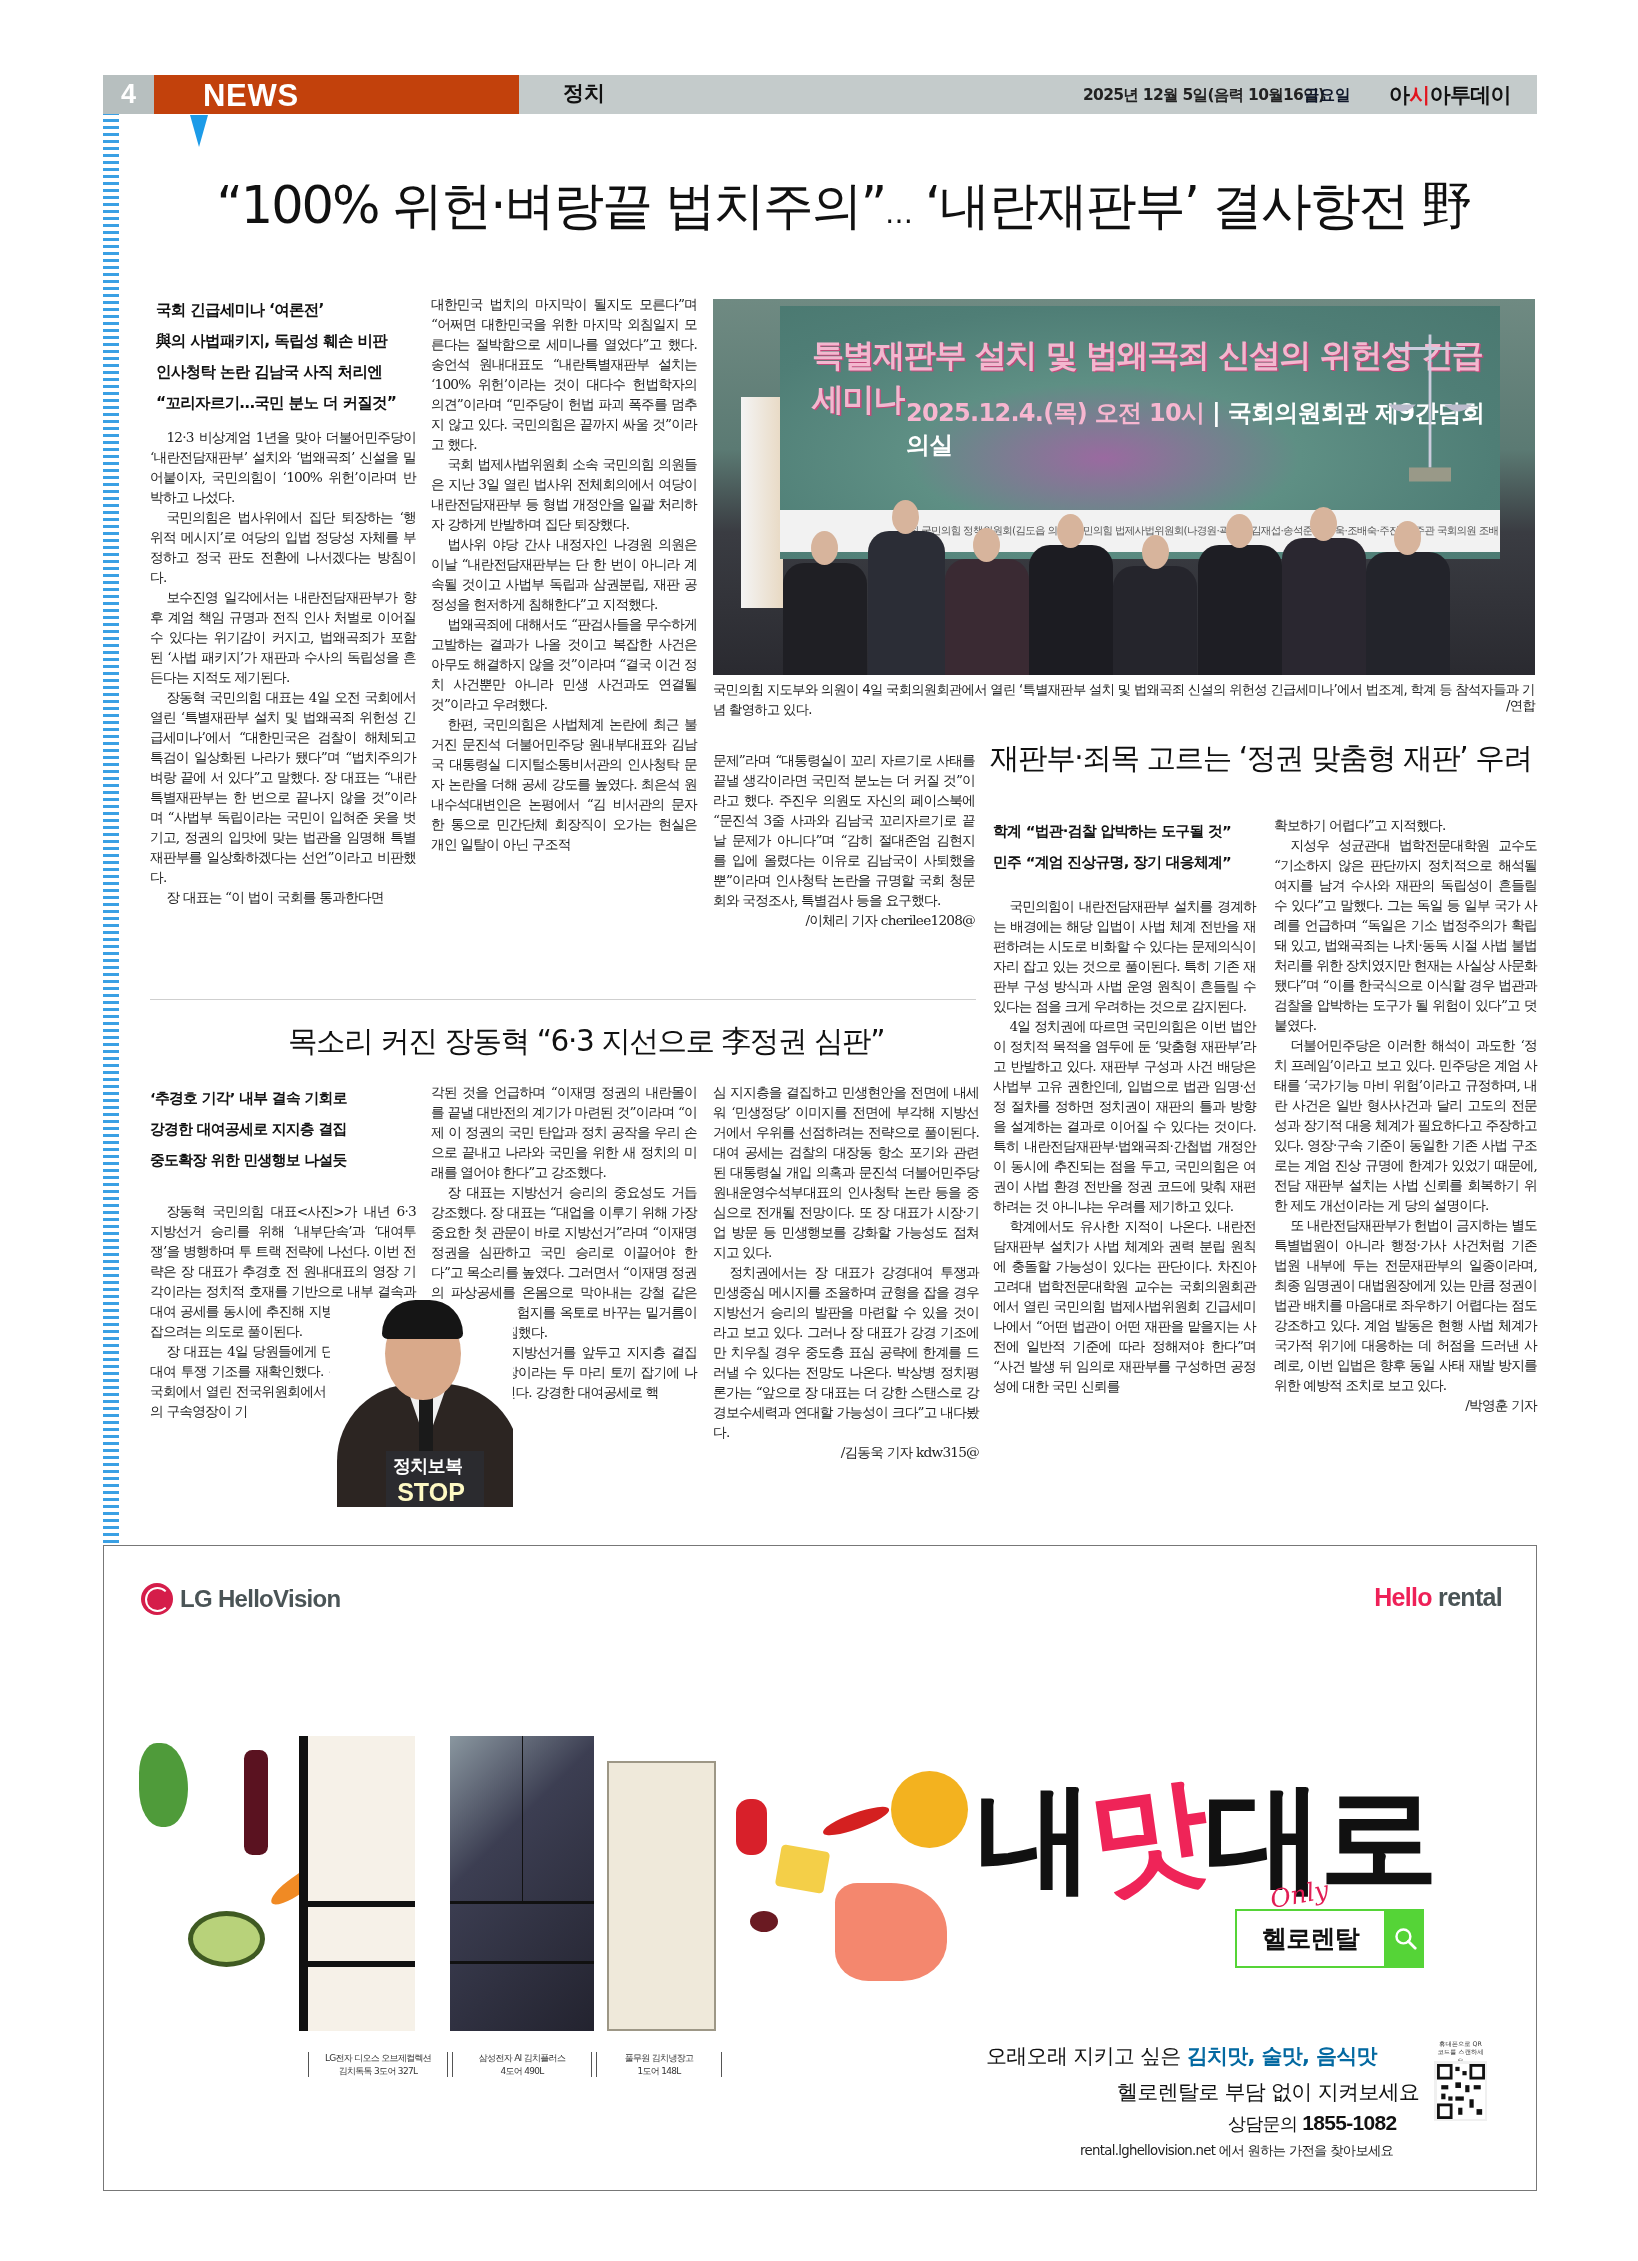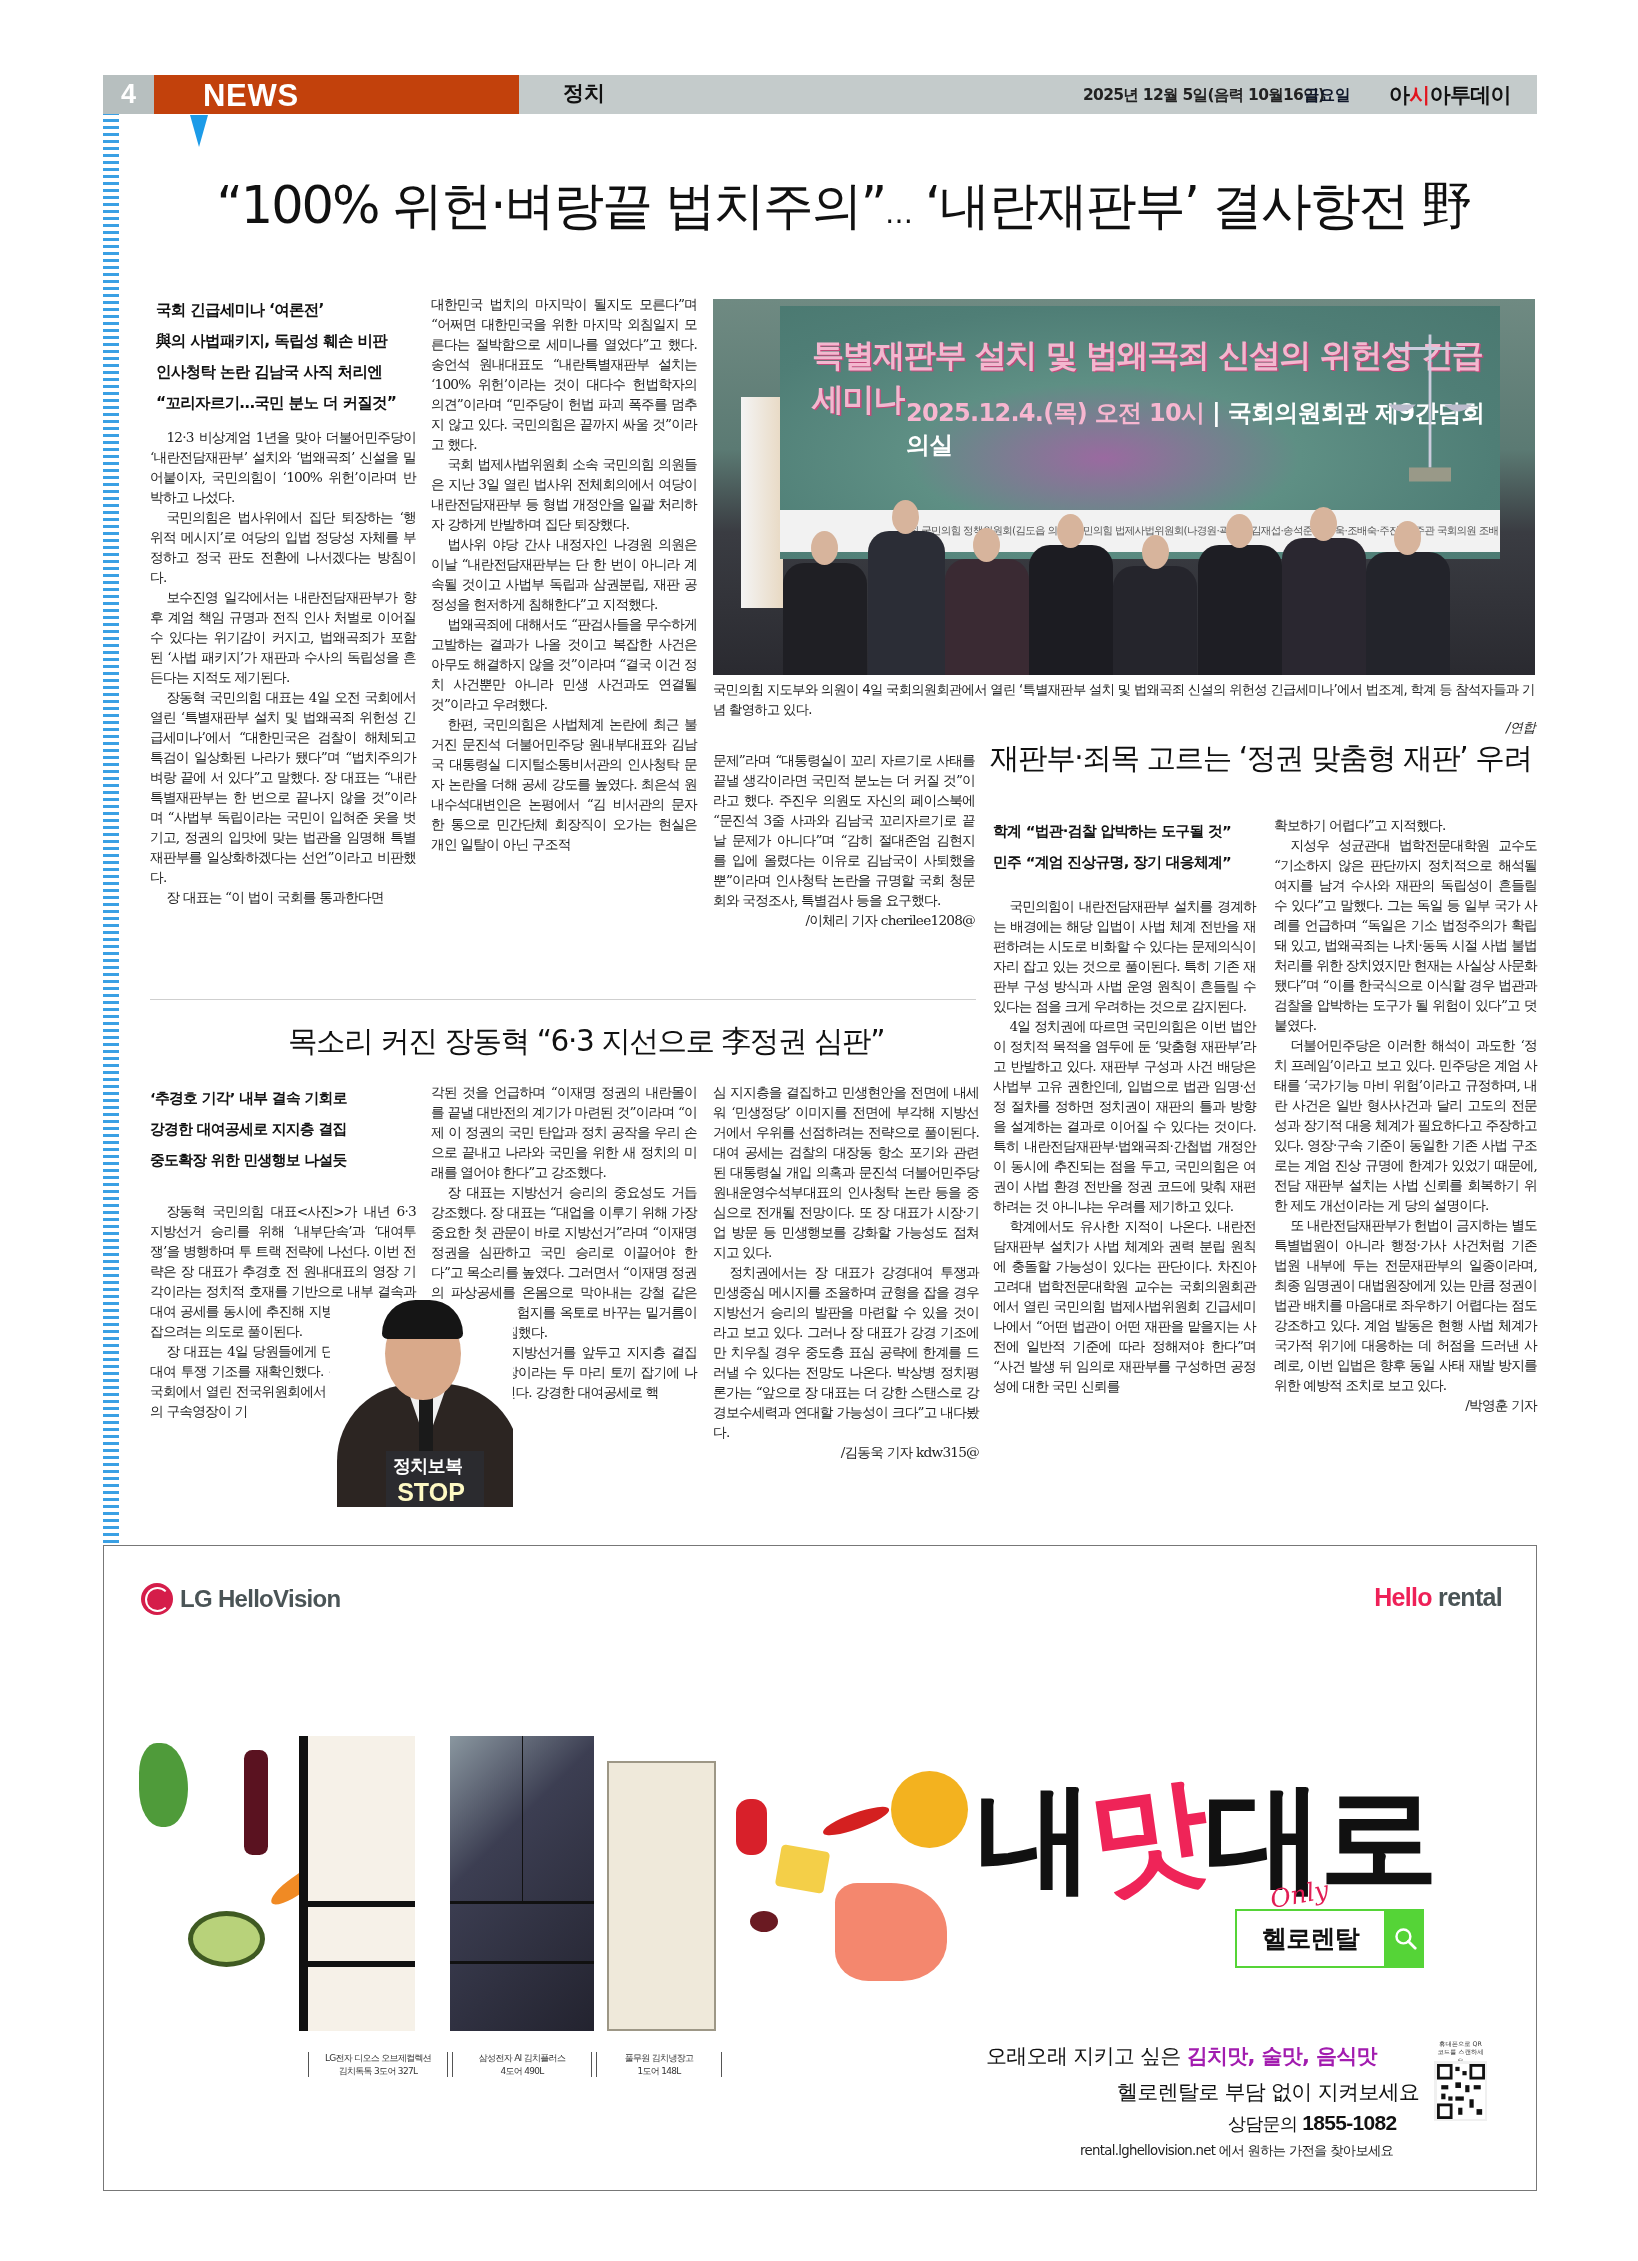--- a/index.html
+++ b/index.html
@@ -44,21 +44,21 @@
   .banner .t2 { position: absolute; left: 126px; top: 91px; font: bold 24px "DejaVu Sans", sans-serif; color: #fff; letter-spacing: -0.7px; }
   .banner .t2 .pk { color: #f7b6d0; }
   .banner .strip { position: absolute; left: 0; top: 204px; width: 100%; height: 42px; background: #f2f2f2;
     font: 10.5px "DejaVu Sans", sans-serif; color: #555; padding: 14px 0 0 119px; letter-spacing: -0.7px; }
   .scale { position: absolute; right: 28px; top: 21px; width: 84px; height: 169px; }
   .people { position: absolute; left: 0; top: 190px; width: 100%; height: 186px; }
   .person { position: absolute; border-radius: 21px 21px 4.2px 4.2px; background: #1f1f24; }
   .face { position: absolute; width: 27px; height: 34px; border-radius: 50%; background: #d7b49c; }
   .flag { position: absolute; left: 28px; top: 98px; width: 42px; height: 211px; background: linear-gradient(90deg,#f4f4f4,#e8d9c3); }
   .cap1 { position: absolute; left: 713px; top: 680px; width: 822px; font: 13.3px "DejaVu Sans", sans-serif; line-height: 20.4px; letter-spacing: -0.7px; color: #222; }
-  .cap1 .src { position: absolute; right: 0; top: 38px; font-style: italic; }
+  .cap1 .src { position: absolute; right: 0; top: 16px; }
 
   .h2 { position: absolute; font: 29.5px "DejaVu Sans", sans-serif; letter-spacing: -1.4px; color: #111; }
 
   .hr { position: absolute; height: 1.4px; background: #cfcfcf; }
 
   
   .photo2 { position: absolute; left: 330px; top: 1300px; width: 183px; height: 207px; overflow: hidden; }
   .p2-bg { position: absolute; inset: 0; background: #fff; }
   .p2-suit { position: absolute; left: 7px; top: 84px; width: 183px; height: 140px; border-radius: 77px 77px 0 0; background: #2c2522; }
   .p2-shirt { position: absolute; left: 77px; top: 88px; width: 39px; height: 56px; background: #f0f0f0; clip-path: polygon(0 0,100% 0,50% 100%); }
@@ -90,21 +90,21 @@
 
   .food { position: absolute; border-radius: 50%; }
 
   .big-title { position: absolute; left: 871px; top: 232px; font: bold 119px "DejaVu Sans", sans-serif; letter-spacing: -4.2px; color: #111; line-height: 1; }
   .big-title .m { color: #ef2458; display: inline-block; transform: rotate(-8deg); }
   .only { position: absolute; left: 1166px; top: 334px; font: italic 25px "DejaVu Serif", serif; color: #e21e55; transform: rotate(-10deg); }
   .search-box { position: absolute; left: 1131px; top: 363px; width: 151px; height: 59px; border: 2.8px solid #55d437; background: #fff;
     font: bold 25px "DejaVu Sans", sans-serif; color: #111; display:flex; align-items:center; justify-content:center; letter-spacing: -0.7px; }
   .search-btn { position: absolute; left: 1282px; top: 363px; width: 38px; height: 59px; background: #55d437; display:flex; align-items:center; justify-content:center; }
   .tag1 { position: absolute; left: 882px; top: 496px; font: 21px "DejaVu Sans", sans-serif; color: #111; letter-spacing: -0.7px; }
-  .tag1 .hl { color: #a21caf; font-weight: bold; }
+  .tag1 .hl { color: #0369a1; font-weight: bold; }
   .tag2 { position: absolute; left: 969px; top: 532px; font: 21px "DejaVu Sans", sans-serif; color: #111; letter-spacing: -0.7px; margin-left: 44px; }
   .phone { position: absolute; left: 1124px; top: 565px; font: 18px "DejaVu Sans", sans-serif; color: #111; letter-spacing: -0.7px; }
   .phone b { font: bold 21px "Liberation Sans", sans-serif; }
   .url { position: absolute; left: 976px; top: 596px; font: 13.3px "DejaVu Sans", sans-serif; color: #222; letter-spacing: -0.7px; }
   .qr-label { position: absolute; left: 1332px; top: 494px; width: 49px; text-align: center; font: 6.3px "DejaVu Sans", sans-serif; color: #333; line-height: 8.4px; }
   .qr { position: absolute; left: 1330px; top: 515px; width: 53px; height: 60px; background: #f0f0f0; padding: 2.8px; }
 </style>
 </head>
 <body>
 

